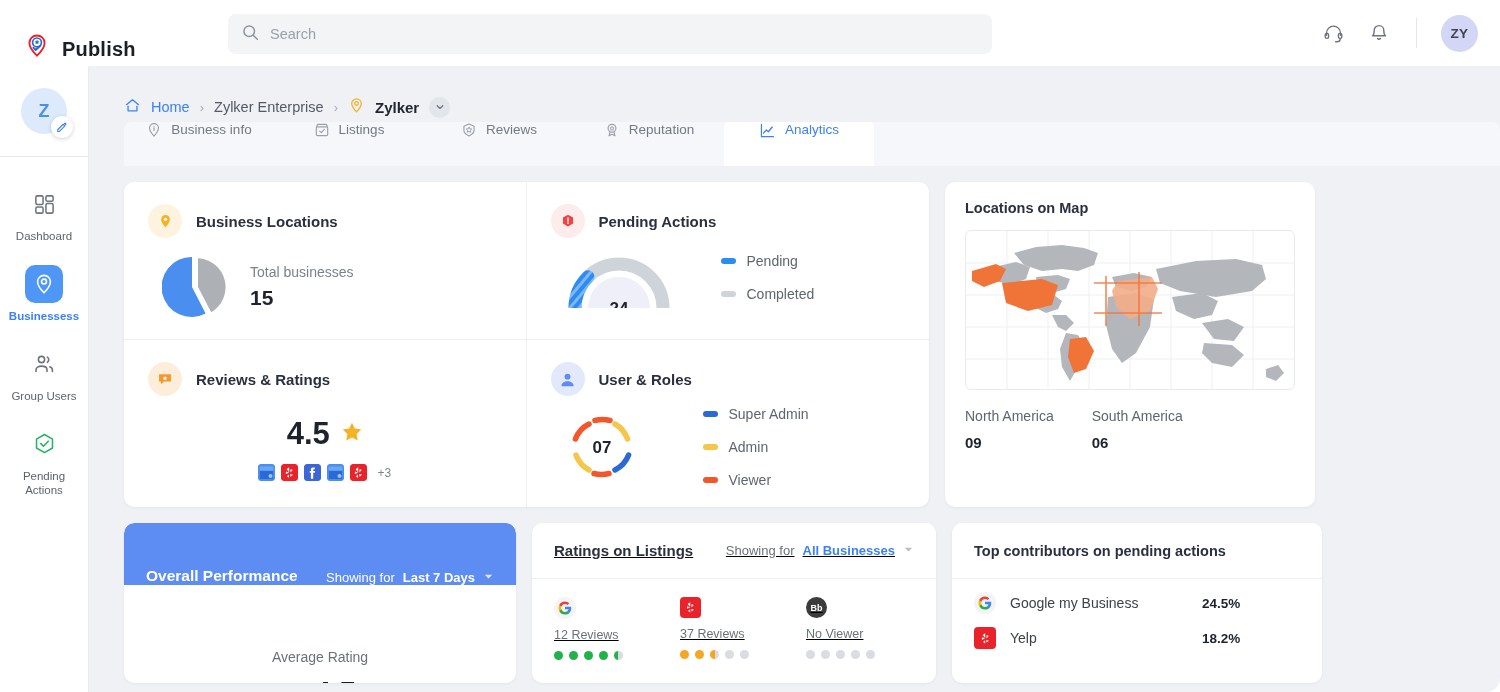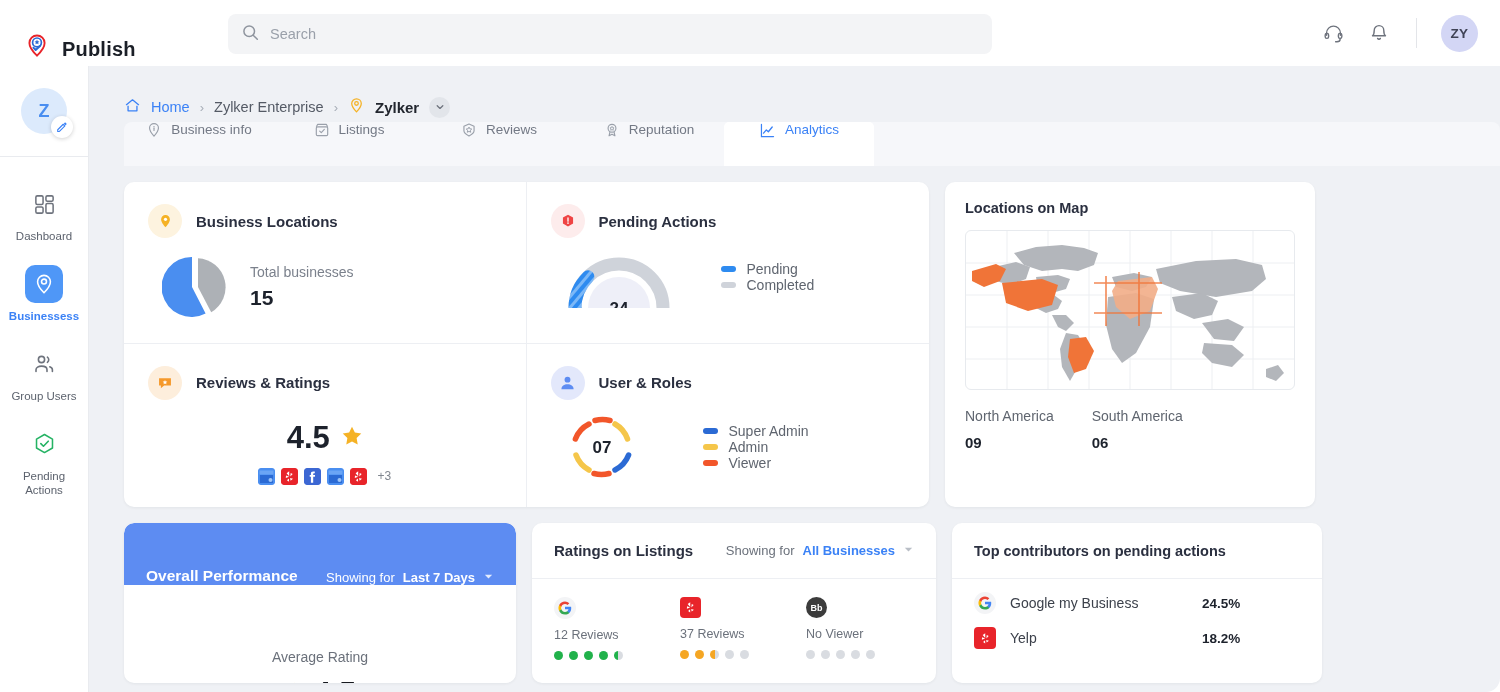--- a/index.html
+++ b/index.html
@@ -130,21 +130,21 @@
   .kpi-cell.bb { border-bottom: 1px solid #edeff3; }
   .kpi-head { display: flex; align-items: center; gap: 14px; }
   .kpi-badge { width: 34px; height: 34px; border-radius: 50%; display: flex; align-items: center; justify-content: center; }
   .kpi-title { font-size: 15px; font-weight: bold; color: #2b3040; }
   .kpi-body { display: flex; align-items: center; gap: 22px; margin-top: 16px; }
 
   .pie-wrap { width: 66px; height: 66px; position: relative; margin-left: 14px; }
   .tot-label { font-size: 14px; color: #7b818c; }
   .tot-value { font-size: 21px; font-weight: bold; color: #1d222c; margin-top: 6px; }
 
-  .legend { display: flex; flex-direction: column; }
+  .legend { display: flex; flex-direction: column; gap: 17px; }
   .legend-row { display: flex; align-items: center; gap: 11px; }
   .legend-dash { width: 15px; height: 6px; border-radius: 3px; }
   .legend-text { font-size: 14px; color: #5f656f; }
 
   .rating-big { font-size: 31px; font-weight: bold; color: #1d222c; }
   .platform-row { display: flex; align-items: center; gap: 6px; margin-top: 12px; }
   .plat { width: 17px; height: 17px; border-radius: 3px; overflow: hidden; }
   .plus-more { font-size: 12px; color: #80868f; margin-left: 4px; }
 
   
@@ -162,21 +162,21 @@
     display: flex; align-items: flex-end; justify-content: space-between;
     padding: 0 22px; color: #ffffff;
   }
   .perf-title { font-size: 15.5px; font-weight: bold; }
   .perf-filter { display: flex; align-items: center; gap: 8px; font-size: 13px; }
   .perf-filter .strong { font-weight: bold; }
   .perf-body { display: flex; flex-direction: column; align-items: center; padding-top: 20px; }
   .perf-sub { font-size: 14px; color: #6b717b; margin-top: 44px; }
   .perf-val { display: flex; align-items: center; gap: 9px; margin-top: 10px; font-size: 30px; font-weight: bold; color: #16191f; }
 
-  .ratings-card { width: 404px; height: 160px; }
+  .ratings-card { width: 404px; height: 160px; text-decoration: underline; }
   .ratings-head {
     height: 56px; display: flex; align-items: center; justify-content: space-between;
     padding: 0 22px; border-bottom: 1px solid #edeff3;
   }
   .ratings-title { font-size: 15px; font-weight: bold; color: #2b3040; }
   .ratings-filter { display: flex; align-items: center; gap: 8px; font-size: 13px; color: #6b717b; }
   .ratings-filter .sel { color: #3b82f6; font-weight: bold; }
   .ratings-body { display: flex; padding: 18px 22px 0 22px; gap: 34px; }
   .ratings-col { width: 92px; }
   .rev-count { font-size: 12.5px; color: #6b717b; margin-top: 9px; }

